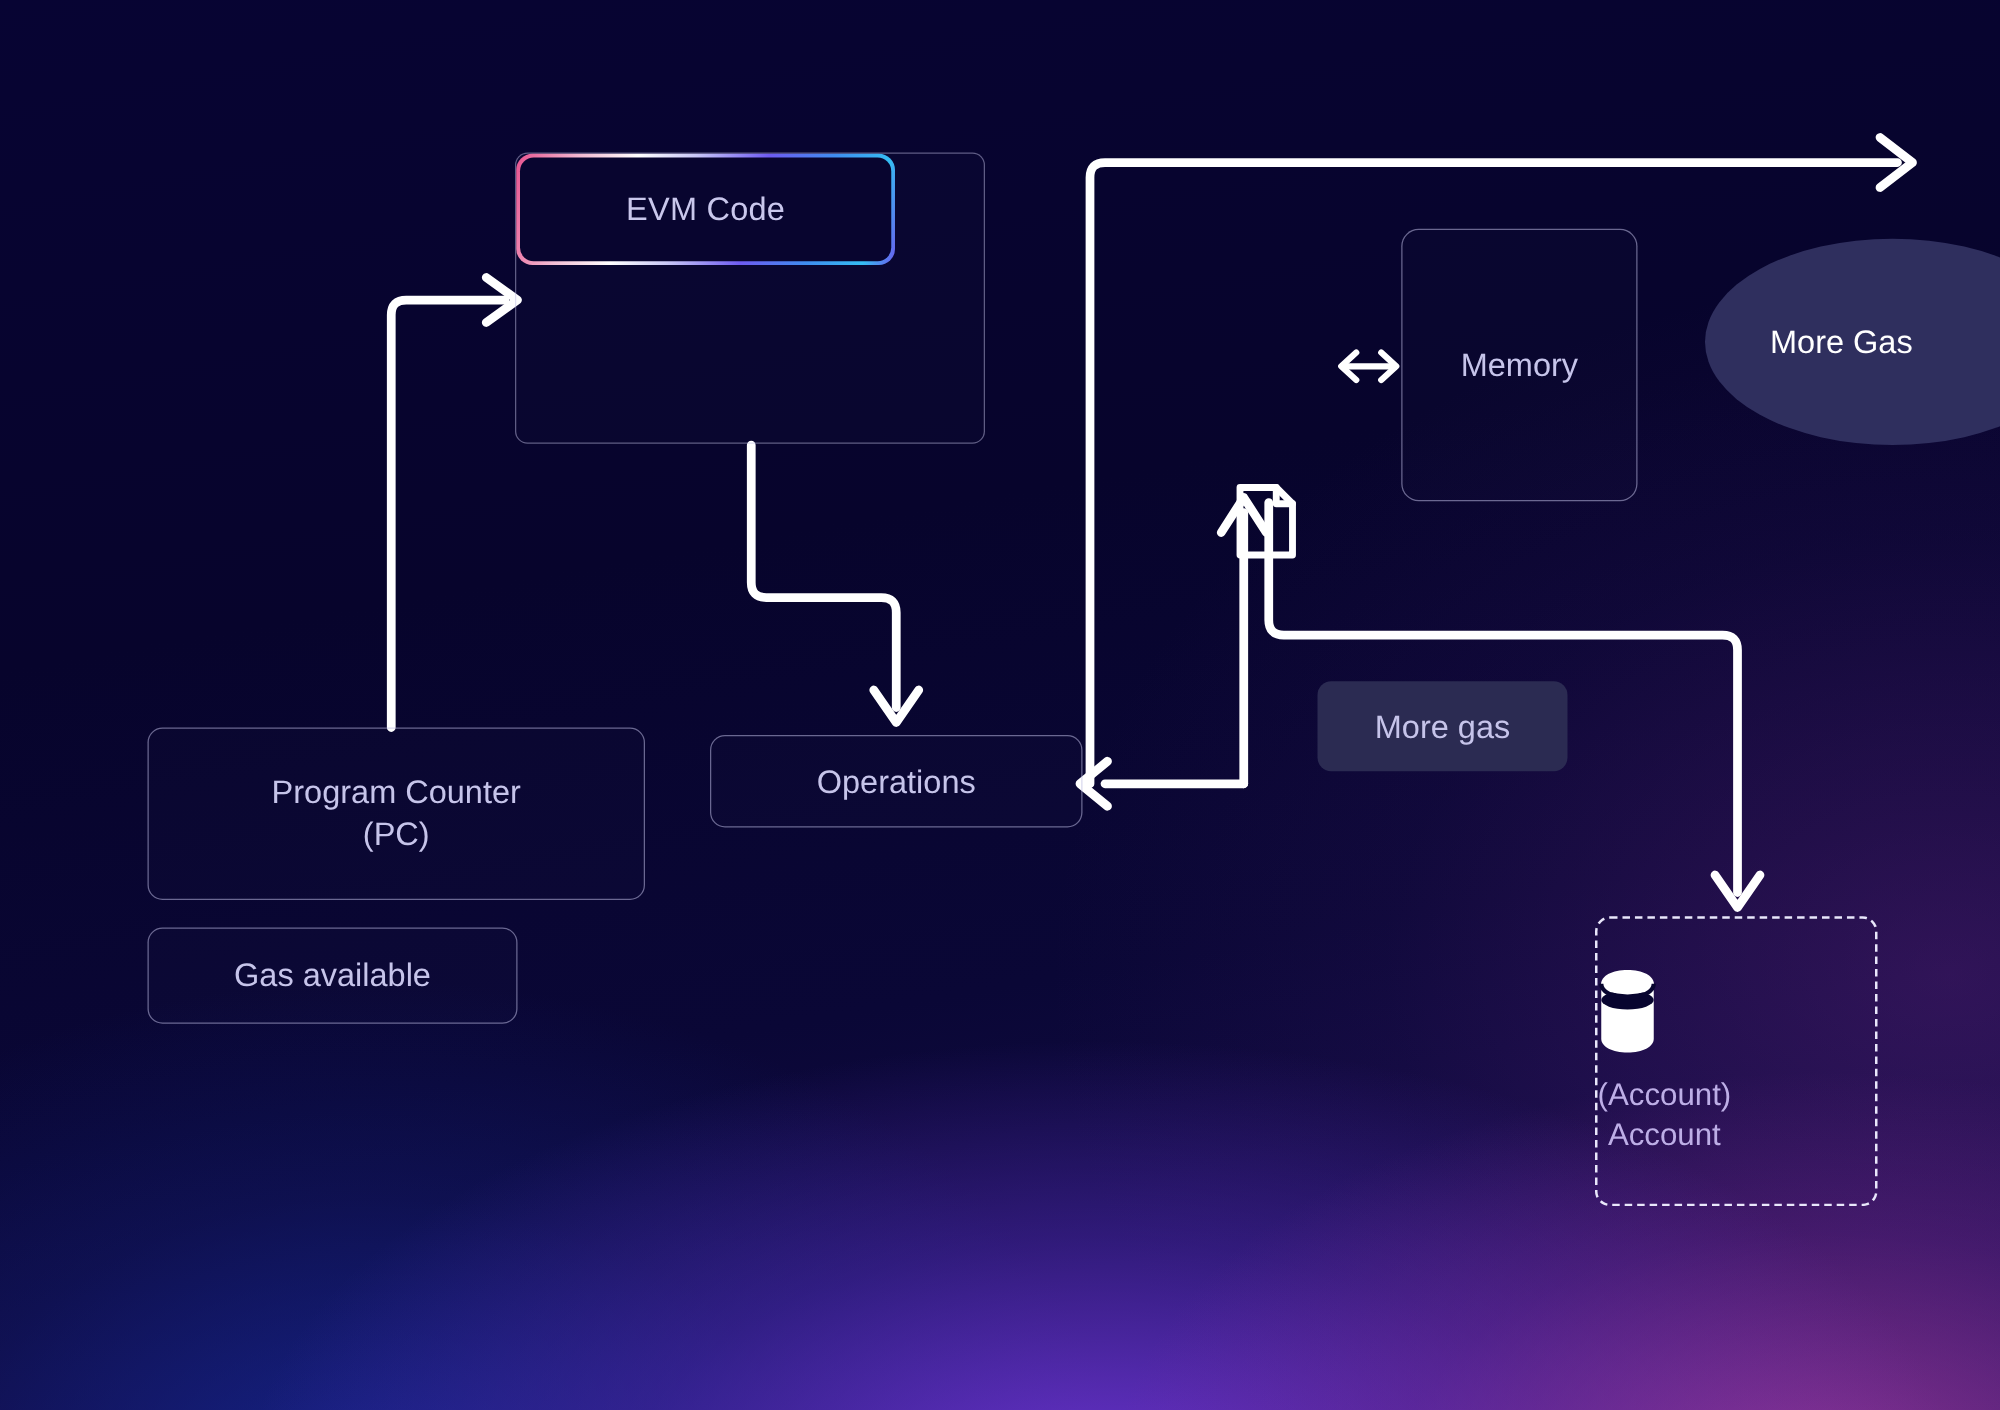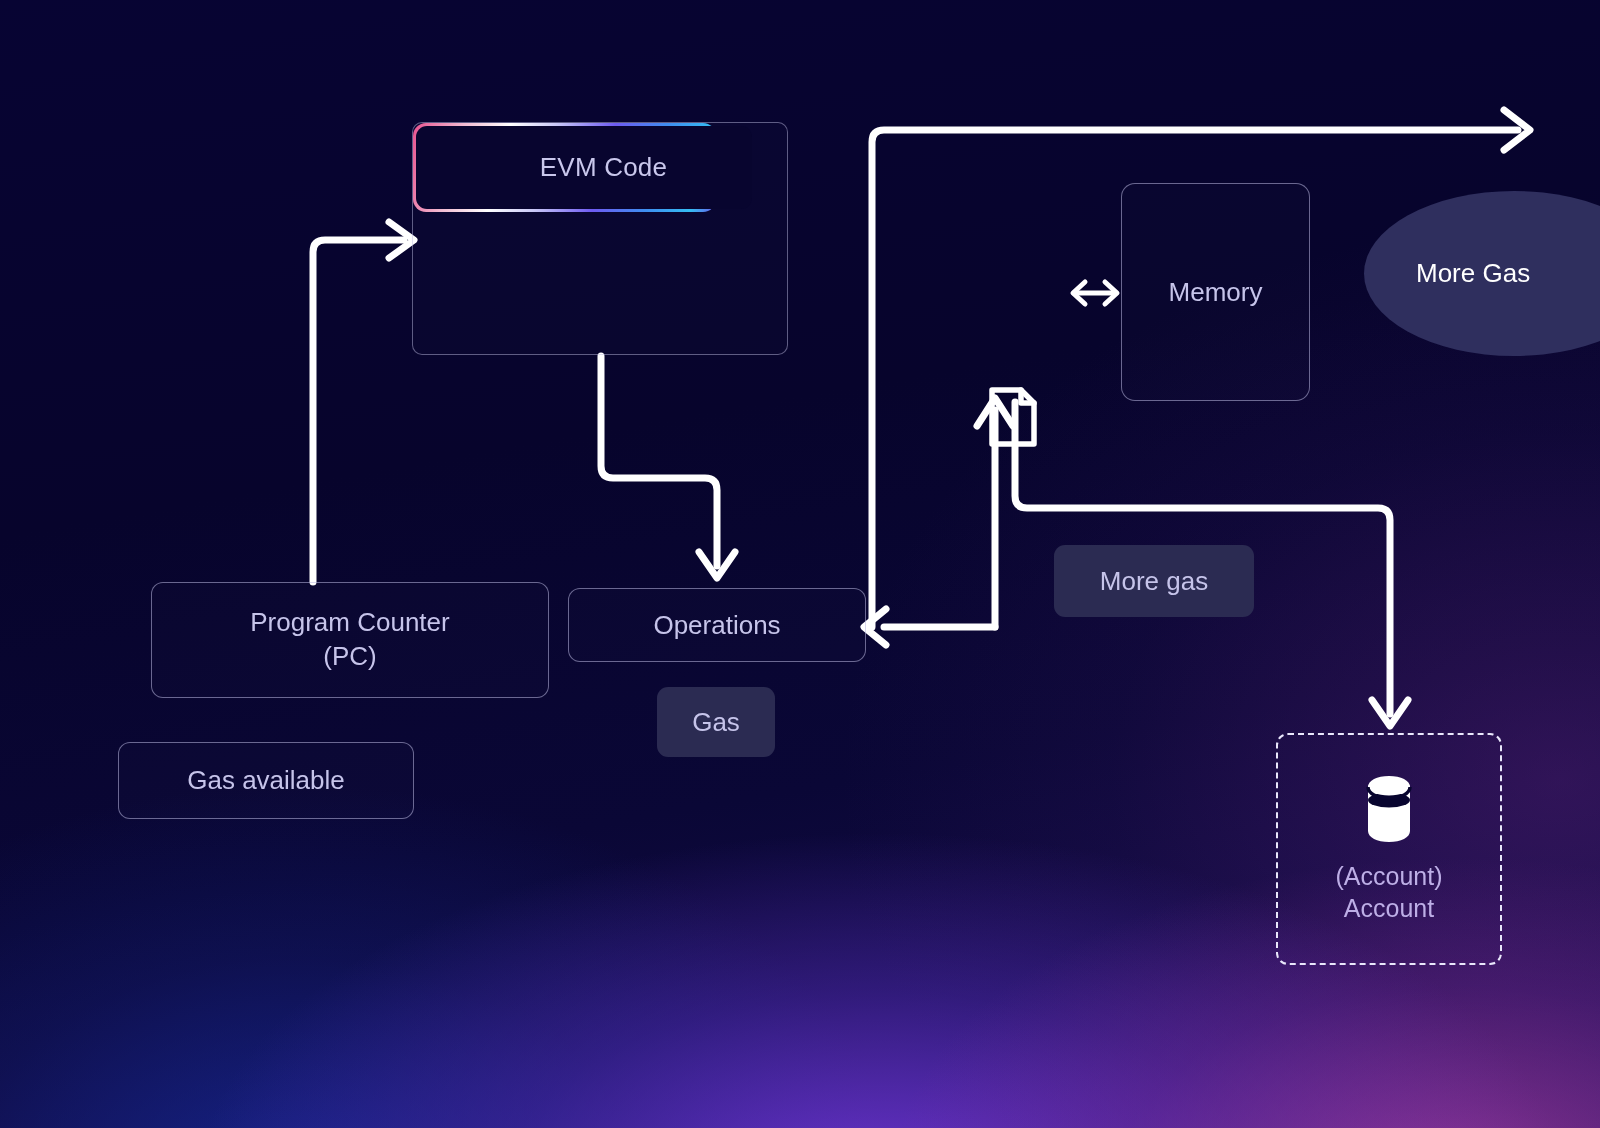--- a/index.html
+++ b/index.html
@@ -80,21 +80,20 @@
     width: 100%;
     height: 100%;
     border-radius: 11px;
     background: #08052f;
     display: flex;
     align-items: center;
     justify-content: center;
     font-size: 26px;
     color: #c9c7ec;
     letter-spacing: 0.2px;
-    padding-left: 39px;
   }
 
   #doc-icon {
     position: absolute;
     left: 574px; top: 263px;
     width: 52px; height: 62px;
   }
 
   
   #stack-box { left: 920px; top: 183px; width: 148px; height: 218px; border-radius: 14px; font-size: 26px; }
@@ -109,25 +108,24 @@
     background: #2f2f5e;
     color: #ffffff;
     font-size: 26px;
     justify-content: flex-start;
     padding-left: 52px;
   }
 
   
   #pc-box {
     left: 118px; top: 582px;
-    width: 398px; height: 116px;
+    width: 398px; height: 138px;
     border-radius: 12px;
     font-size: 26px;
     line-height: 1.3;
-    margin-left: 33px;
   }
 
   
   #gas-available-box {
     left: 118px; top: 742px;
     width: 296px; height: 77px;
     border-radius: 12px;
     font-size: 26px;
   }
 
@@ -157,21 +155,21 @@
   
   #storage-box {
     position: absolute;
     left: 1276px; top: 733px;
     width: 226px; height: 232px;
     box-sizing: border-box;
     border: 2.4px dashed #e9e7fb;
     border-radius: 12px;
     display: flex;
     flex-direction: column;
-    align-items: center;
+    align-items: flex-start;
     justify-content: center;
     gap: 16px;
   }
   #db-icon { width: 48px; height: 70px; }
   #storage-label {
     color: #bdaee6;
     font-size: 25px;
     line-height: 1.28;
     text-align: center;
   }
@@ -239,23 +237,20 @@
   </div>
 
   <div class="node outline" id="operations-box">
     <span>Operations</span>
   </div>
 
   <div class="node outline" id="gas-available-box">
     <span>Gas available</span>
   </div>
 
-  <div class="chip" id="gas-chip">
-    <span>Gas</span>
-  </div>
 
   <div class="chip" id="more-gas-chip">
     <span>More gas</span>
   </div>
 
   <div id="storage-box">
     <svg id="db-icon" viewBox="0 0 48 70" xmlns="http://www.w3.org/2000/svg">
       <path d="M24,2 C36,2 45,6.5 45,13 L45,57 C45,63.5 36,68 24,68 C12,68 3,63.5 3,57 L3,13 C3,6.5 12,2 24,2 Z" fill="#ffffff"></path>
       <ellipse cx="24" cy="26" rx="21" ry="7.5" fill="#08052f"></ellipse>
       <ellipse cx="24" cy="13" rx="21" ry="8.5" fill="#ffffff"></ellipse>

